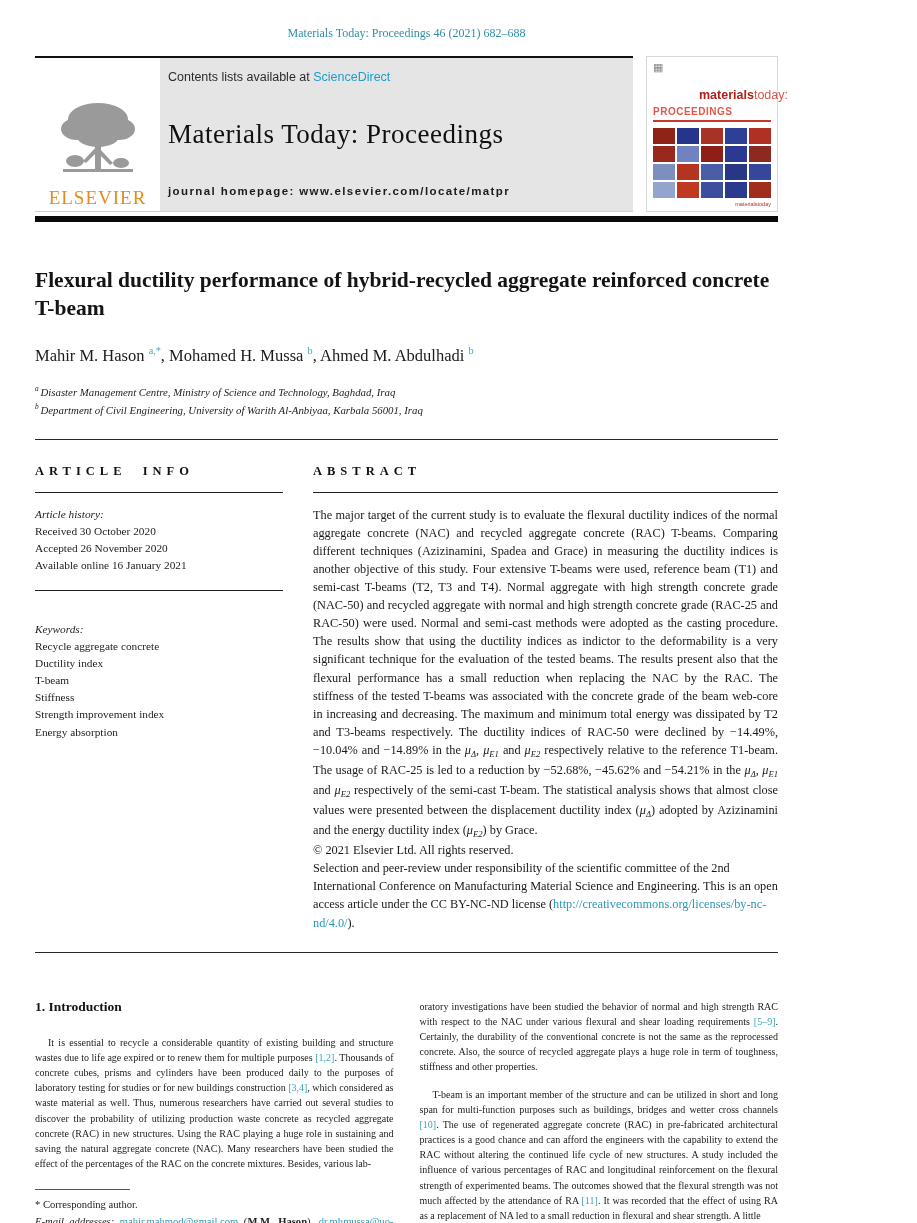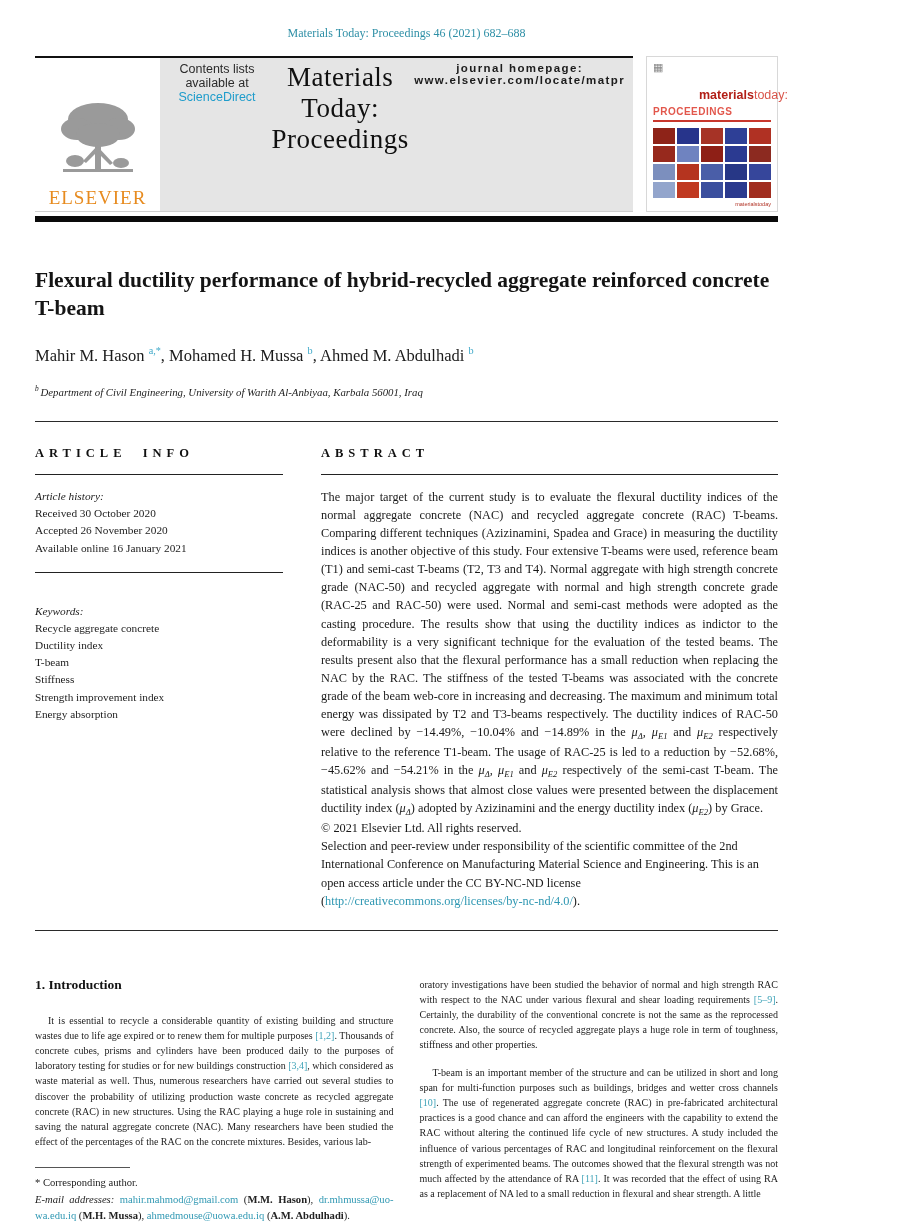--- a/index.html
+++ b/index.html
@@ -16,22 +16,22 @@
   .sub{vertical-align:sub;font-size:0.7em;font-style:italic;}
 
   .cite-line{padding-top:26px;text-align:center;font-size:12px;color:#2e8fa6;}
 
   .header-row{margin:15px 35px 0;display:flex;align-items:stretch;}
   .header-main{flex:1;display:flex;border-top:2px solid #111;border-bottom:1px solid #cfcfcf;}
   .logo-block{width:125px;background:#fff;display:flex;flex-direction:column;align-items:center;
               justify-content:flex-end;padding:6px 0 2px;}
   .elsevier-text{font-size:19px;letter-spacing:1px;color:#e78b1f;font-family:"Liberation Serif",serif;
                  margin-top:2px;}
-  .gray-box{flex:1;background:#e5e5e5;display:flex;flex-direction:row;justify-content:space-between;
-            text-align:center;padding:4px 8px 14px;}
+  .gray-box{flex:1;background:#e5e5e5;display:flex;flex-direction:column;justify-content:space-between;
+            padding:12px 8px 14px;}
   .contents-line{font-family:"Liberation Sans",sans-serif;font-size:12.5px;color:#2b2b2b;}
   .journal-title{font-size:27px;color:#101010;letter-spacing:0.5px;}
   .homepage-line{font-family:"Liberation Sans",sans-serif;font-size:11.5px;font-weight:bold;
                  letter-spacing:1.4px;color:#1c1c1c;}
   .cover{width:118px;margin-left:13px;background:#fff;border:1px solid #d8d8d8;
          padding:5px 6px 4px;display:flex;flex-direction:column;position:relative;}
   .cover-mark{width:12px;height:12px;color:#888;font-size:11px;line-height:11px;}
   .cover-brand{margin-top:12px;line-height:1.0;}
   .cover-brand .b1{font-family:"Liberation Sans",sans-serif;font-weight:bold;font-size:12.5px;color:#b21f17;padding-left:46px;}
   .cover-brand .b2{font-family:"Liberation Sans",sans-serif;font-size:12.5px;color:#d9544a;}
@@ -45,21 +45,21 @@
   .thick-bar{margin:4px 35px 0;height:6px;background:#0a0a0a;}
 
   .title{margin:44px 35px 0;max-width:790px;font-size:21.5px;line-height:1.32;font-weight:bold;
          color:#141414;}
   .authors{margin:22px 35px 0;font-size:16.5px;color:#1b1b1b;}
   .affiliations{margin:18px 35px 0;font-size:10.8px;font-style:italic;line-height:1.6;color:#222;}
 
   .rule-full{margin:20px 35px 0;border-top:1.5px solid #2a2a2a;}
   .info-abstract{margin:0 35px;display:flex;padding-top:24px;}
   .info-col{width:248px;margin-right:30px;flex-shrink:0;}
-  .abs-col{flex:1;margin-left:8px;}
+  .abs-col{flex:1;}
   .colhead{font-size:12.5px;font-weight:bold;letter-spacing:5px;word-spacing:8px;color:#111;}
   .colrule{border-top:1.5px solid #222;margin-top:13px;}
   .hist{margin-top:13px;font-size:11.3px;line-height:1.52;}
   .keywords{margin-top:30px;font-size:11.3px;line-height:1.52;}
   .kwrule{border-top:1.5px solid #222;margin-top:15px;}
   .abs-text{margin:13px 0 0;font-size:12.3px;line-height:1.47;text-align:justify;color:#191919;}
   .abs-copy{margin:0;font-size:12.3px;line-height:1.47;color:#191919;}
 
   .body-cols{margin:46px 35px 0;display:flex;gap:26px;}
   .bcol{flex:1;min-width:0;display:flex;flex-direction:column;}
@@ -137,20 +137,21 @@
     </div>
   </div>
 
   <div class="thick-bar"></div>
 
   <h1 class="title">Flexural ductility performance of hybrid-recycled aggregate reinforced concrete T-beam</h1>
 
   <div class="authors"><span>Mahir M. Hason </span><span class="sup">a,*</span><span>, Mohamed H. Mussa </span><span class="sup">b</span><span>, Ahmed M. Abdulhadi </span><span class="sup">b</span></div>
 
   <div class="affiliations">
+    <div><span class="supk">a </span><span>Disaster Management Centre, Ministry of Science and Technology, Baghdad, Iraq</span></div>
     <div><span class="supk">b </span><span>Department of Civil Engineering, University of Warith Al-Anbiyaa, Karbala 56001, Iraq</span></div>
   </div>
 
   <div class="rule-full"></div>
 
   <div class="info-abstract">
     <div class="info-col">
       <div class="colhead">ARTICLE INFO</div>
       <div class="colrule"></div>
       <div class="hist">

